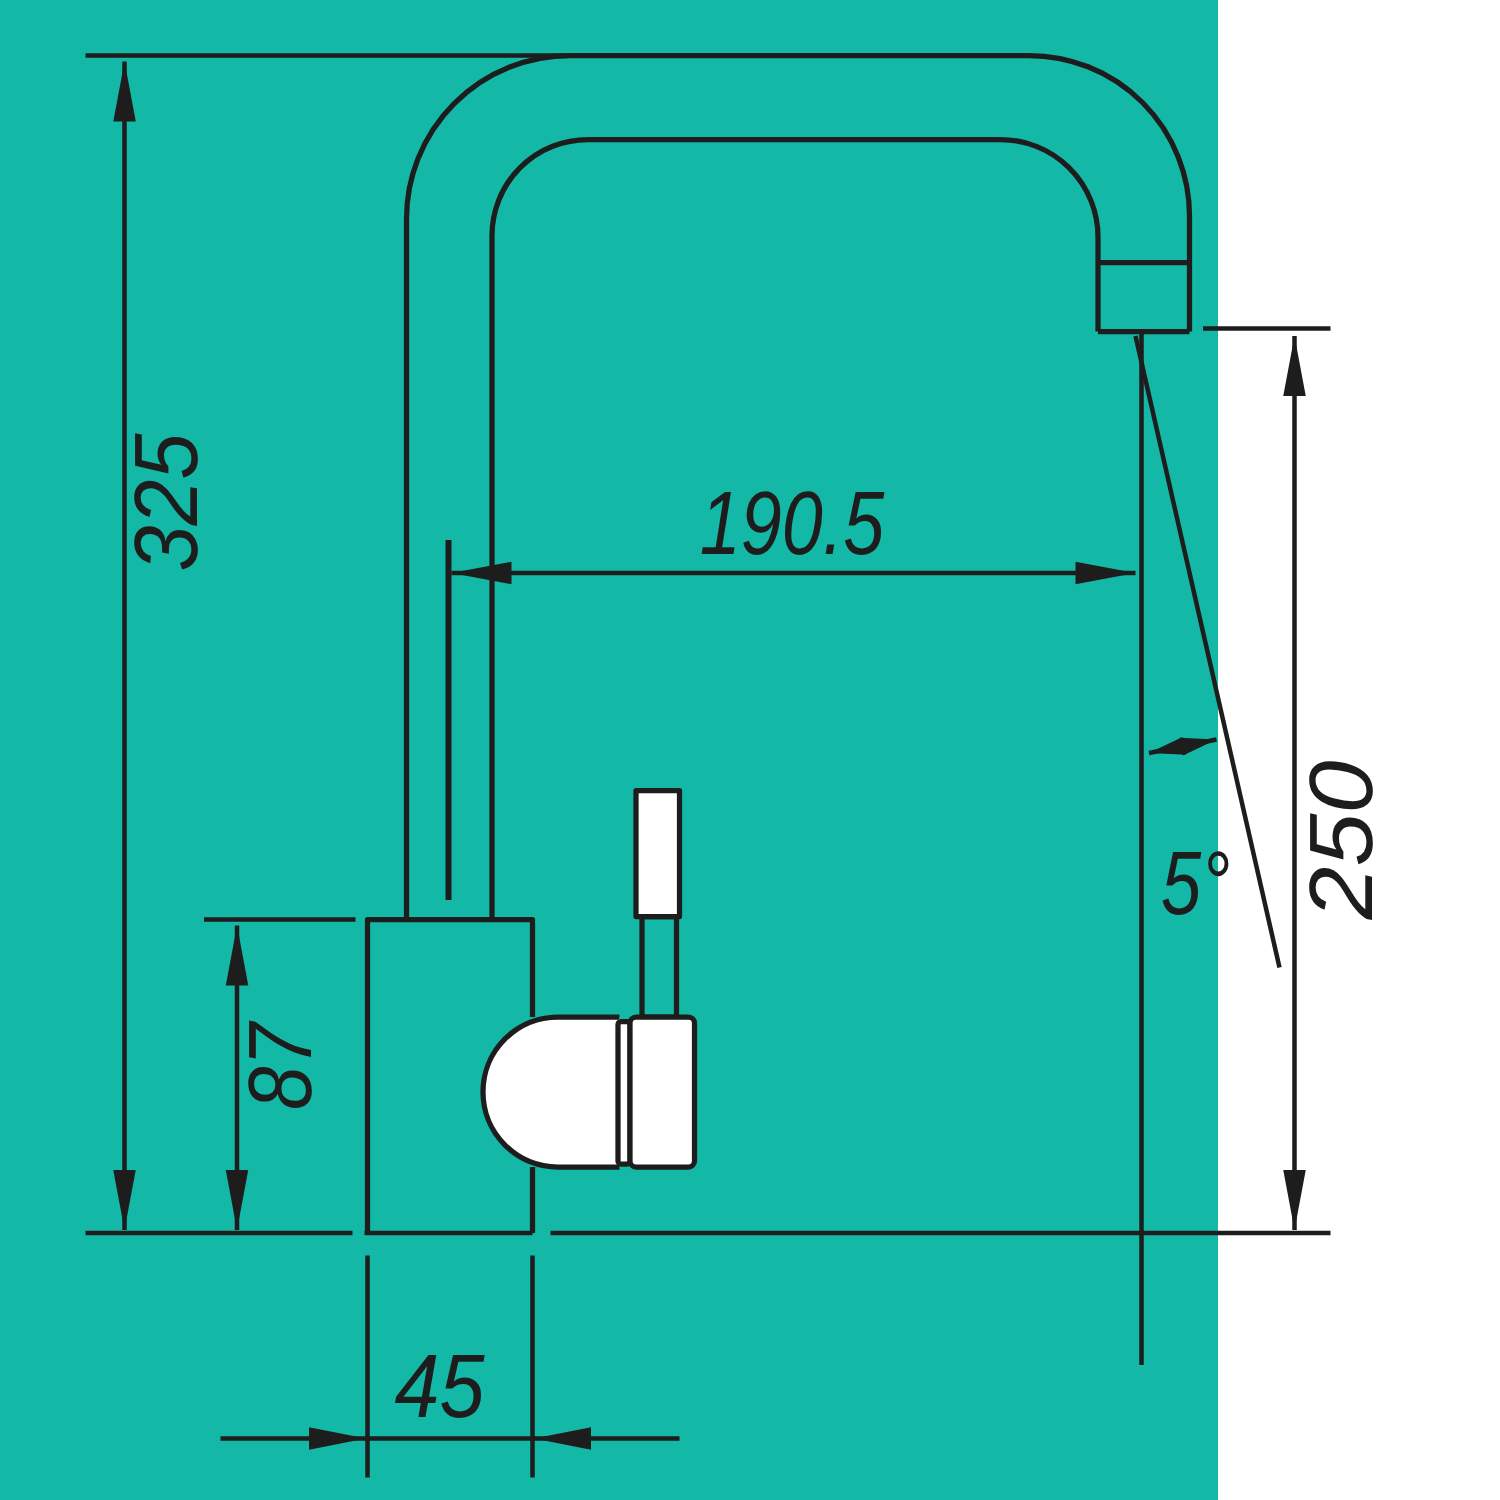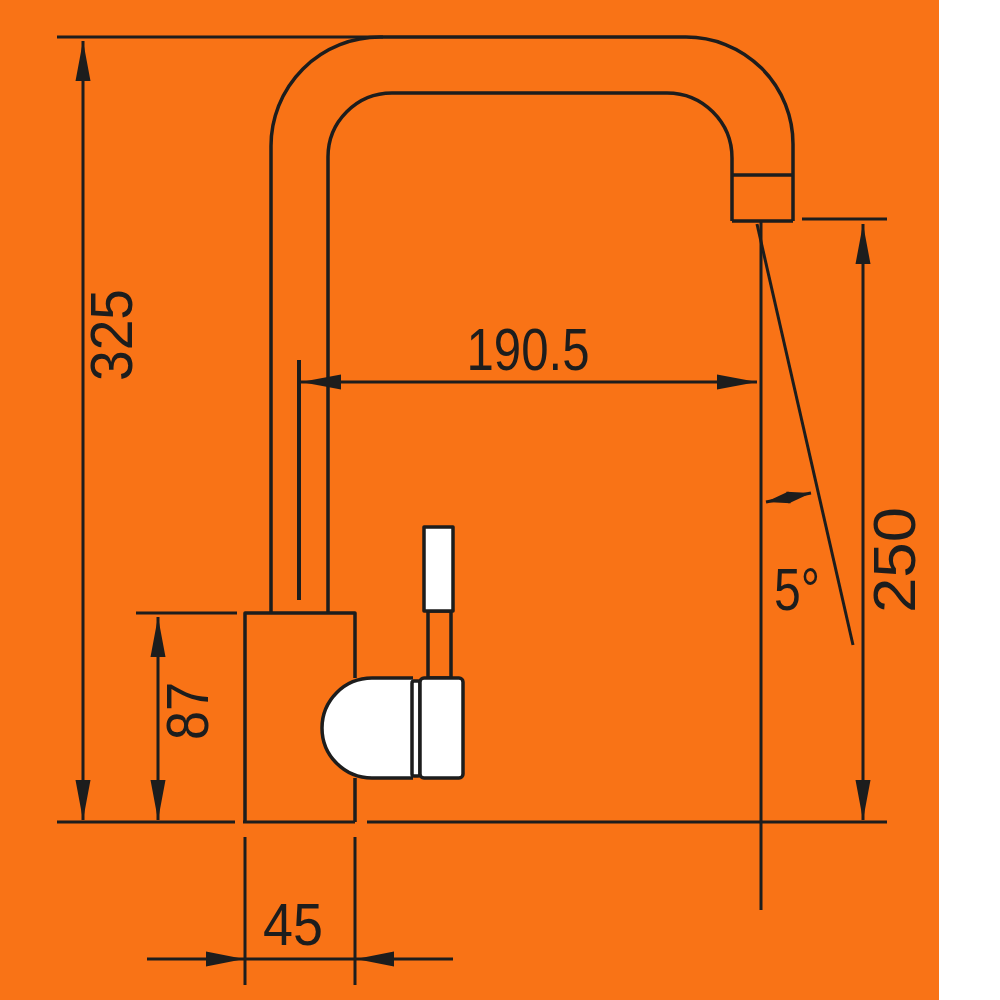--- a/index.html
+++ b/index.html
@@ -5,23 +5,24 @@
   html, body {
     margin: 0;
     padding: 0;
     background: #ffffff;
     width: 1000px;
     height: 1000px;
     overflow: hidden;
   }
   .stage {
     position: relative;
-    width: 939px;
+    width: 812px;
     height: 1000px;
-    background: #f97316;
+    background: #14b8a6;
+    font-style: italic;
   }
   svg {
     display: block;
     width: 1000px;
     height: 1000px;
   }
   .obj {
     stroke: #1d1d1d;
     stroke-width: 3.5;
     fill: none;

